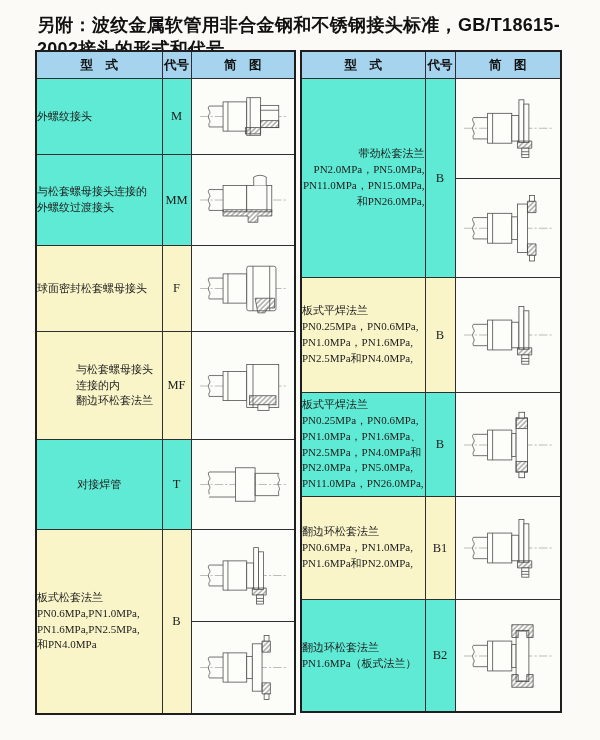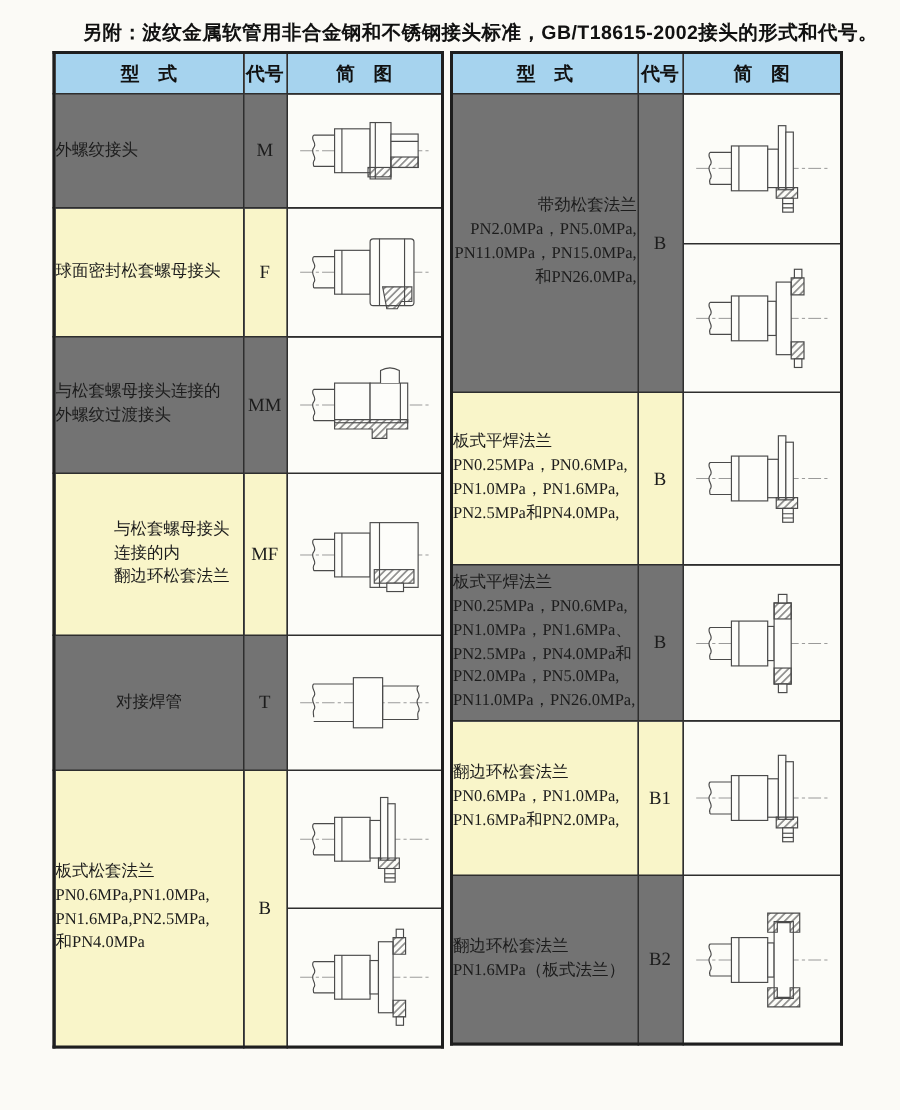--- a/index.html
+++ b/index.html
@@ -5,25 +5,25 @@
   html,body{margin:0;padding:0;}
   body{
     width:600px;height:740px;position:relative;overflow:hidden;
     background:#fbfaf6;
     font-family:"Liberation Serif","DejaVu Serif",serif;
     color:#1c1c1c;
   }
   .page-title{
     position:absolute;left:37px;top:13px;width:540px;
     font-family:"Liberation Sans","DejaVu Sans",sans-serif;
-    font-weight:bold;font-size:13px;letter-spacing:.3px;color:#111;margin-left:18px;
+    font-weight:bold;font-size:18px;letter-spacing:.3px;color:#111;
   }
   table.fit{
-    position:absolute;top:34px;border-collapse:collapse;table-layout:fixed;
-    border:2px solid #1e1e1e;background:#737373;
+    position:absolute;top:50px;border-collapse:collapse;table-layout:fixed;
+    border:2px solid #1e1e1e;background:#5eead4;
   }
   #leftTable{left:35px;width:261px;}
   #rightTable{left:300px;width:262px;}
   table.fit td{border:1px solid #2e2e2e;padding:0;vertical-align:middle;overflow:hidden;}
   td.hdr{
     background:#a6d3ee;text-align:center;font-weight:bold;font-size:12.5px;
     font-family:"Liberation Sans","DejaVu Sans",sans-serif;
     height:26px;color:#111;border-bottom:2px solid #1e1e1e;
   }
   td.type{padding:3px 4px 3px 7px;font-size:11px;line-height:1.45;}
@@ -78,49 +78,20 @@
                   <line x1="90" y1="37" x2="116" y2="37"></line>
                   <rect x="90" y="52" width="26" height="10" fill="url(#h0)"></rect>
                   <rect x="68" y="62" width="22" height="9" fill="url(#h0)"></rect>
                 </g>
               </svg>
             </div>
           </div>
         </td>
       </tr>
       <tr>
-        <td class="type yl" style="height: 85px;">
-          <span class="tline">球面密封松套螺母接头</span>
-        </td>
-        <td class="code yl">F</td>
-        <td class="diag">
-          <div class="diag-stack" style="height: 85px;">
-            <div class="diag-sub">
-              <svg viewBox="0 0 130 92" preserveAspectRatio="xMidYMid meet">
-                <defs>
-                  <pattern id="h1" patternUnits="userSpaceOnUse" width="5" height="5" patternTransform="rotate(45)">
-                    <line x1="2.5" y1="0" x2="2.5" y2="5" stroke="#4a4a4a" stroke-width="1"></line>
-                  </pattern>
-                </defs>
-                <g fill="none" stroke="#4a4a4a" stroke-width="1.1">
-                  <line x1="3" y1="46" x2="127" y2="46" stroke="#888" stroke-width="0.8" stroke-dasharray="12 3 3 3"></line>
-                  <path d="M16 31 c-4 4 4 8 0 12 c-4 5 4 9 0 13 c-1 2 0 4 0 5 M16 31 H36 M16 61 H36"></path>
-                  <rect x="36" y="25" width="34" height="42" fill="#fdfdfa"></rect>
-                  <line x1="43" y1="25" x2="43" y2="67"></line>
-                  <rect x="70" y="14" width="42" height="64" rx="3" fill="#fdfdfa"></rect>
-                  <line x1="79" y1="14" x2="79" y2="78"></line>
-                  <line x1="103" y1="14" x2="103" y2="78"></line>
-                  <path d="M82 60 h28 v14 h-10 l-4 7 h-10 z" fill="url(#h1)"></path>
-                </g>
-              </svg>
-            </div>
-          </div>
-        </td>
-      </tr>
-      <tr>
         <td class="type" style="height: 90px;">
           <span class="tline">与松套螺母接头连接的</span>
           <span class="tline">外螺纹过渡接头</span>
         </td>
         <td class="code">MM</td>
         <td class="diag">
           <div class="diag-stack" style="height: 90px;">
             <div class="diag-sub">
               <svg viewBox="0 0 130 92" preserveAspectRatio="xMidYMid meet">
                 <defs>
@@ -129,20 +100,49 @@
                   </pattern>
                 </defs>
                 <g fill="none" stroke="#4a4a4a" stroke-width="1.1">
                   <line x1="3" y1="46" x2="127" y2="46" stroke="#888" stroke-width="0.8" stroke-dasharray="12 3 3 3"></line>
                   <path d="M16 31 c-4 4 4 8 0 12 c-4 5 4 9 0 13 c-1 2 0 4 0 5 M16 31 H36 M16 61 H36"></path>
                   <rect x="36" y="25" width="34" height="38" fill="#fdfdfa"></rect>
                   <rect x="70" y="25" width="36" height="38" fill="#fdfdfa"></rect>
                   <line x1="99" y1="25" x2="99" y2="63"></line>
                   <path d="M80 25 v-12 q9 -5 18 0 v12" fill="#fdfdfa"></path>
                   <path d="M36 60 h70 v9 h-20 v9 h-14 v-9 h-36 z" fill="url(#h2)"></path>
+                </g>
+              </svg>
+            </div>
+          </div>
+        </td>
+      </tr>
+      <tr>
+        <td class="type yl" style="height: 85px;">
+          <span class="tline">球面密封松套螺母接头</span>
+        </td>
+        <td class="code yl">F</td>
+        <td class="diag">
+          <div class="diag-stack" style="height: 85px;">
+            <div class="diag-sub">
+              <svg viewBox="0 0 130 92" preserveAspectRatio="xMidYMid meet">
+                <defs>
+                  <pattern id="h1" patternUnits="userSpaceOnUse" width="5" height="5" patternTransform="rotate(45)">
+                    <line x1="2.5" y1="0" x2="2.5" y2="5" stroke="#4a4a4a" stroke-width="1"></line>
+                  </pattern>
+                </defs>
+                <g fill="none" stroke="#4a4a4a" stroke-width="1.1">
+                  <line x1="3" y1="46" x2="127" y2="46" stroke="#888" stroke-width="0.8" stroke-dasharray="12 3 3 3"></line>
+                  <path d="M16 31 c-4 4 4 8 0 12 c-4 5 4 9 0 13 c-1 2 0 4 0 5 M16 31 H36 M16 61 H36"></path>
+                  <rect x="36" y="25" width="34" height="42" fill="#fdfdfa"></rect>
+                  <line x1="43" y1="25" x2="43" y2="67"></line>
+                  <rect x="70" y="14" width="42" height="64" rx="3" fill="#fdfdfa"></rect>
+                  <line x1="79" y1="14" x2="79" y2="78"></line>
+                  <line x1="103" y1="14" x2="103" y2="78"></line>
+                  <path d="M82 60 h28 v14 h-10 l-4 7 h-10 z" fill="url(#h1)"></path>
                 </g>
               </svg>
             </div>
           </div>
         </td>
       </tr>
       <tr>
         <td class="type yl" style="height: 107px; padding-left: 39px;">
           <span class="tline">与松套螺母接头连接的内</span>
           <span class="tline">翻边环松套法兰</span>

